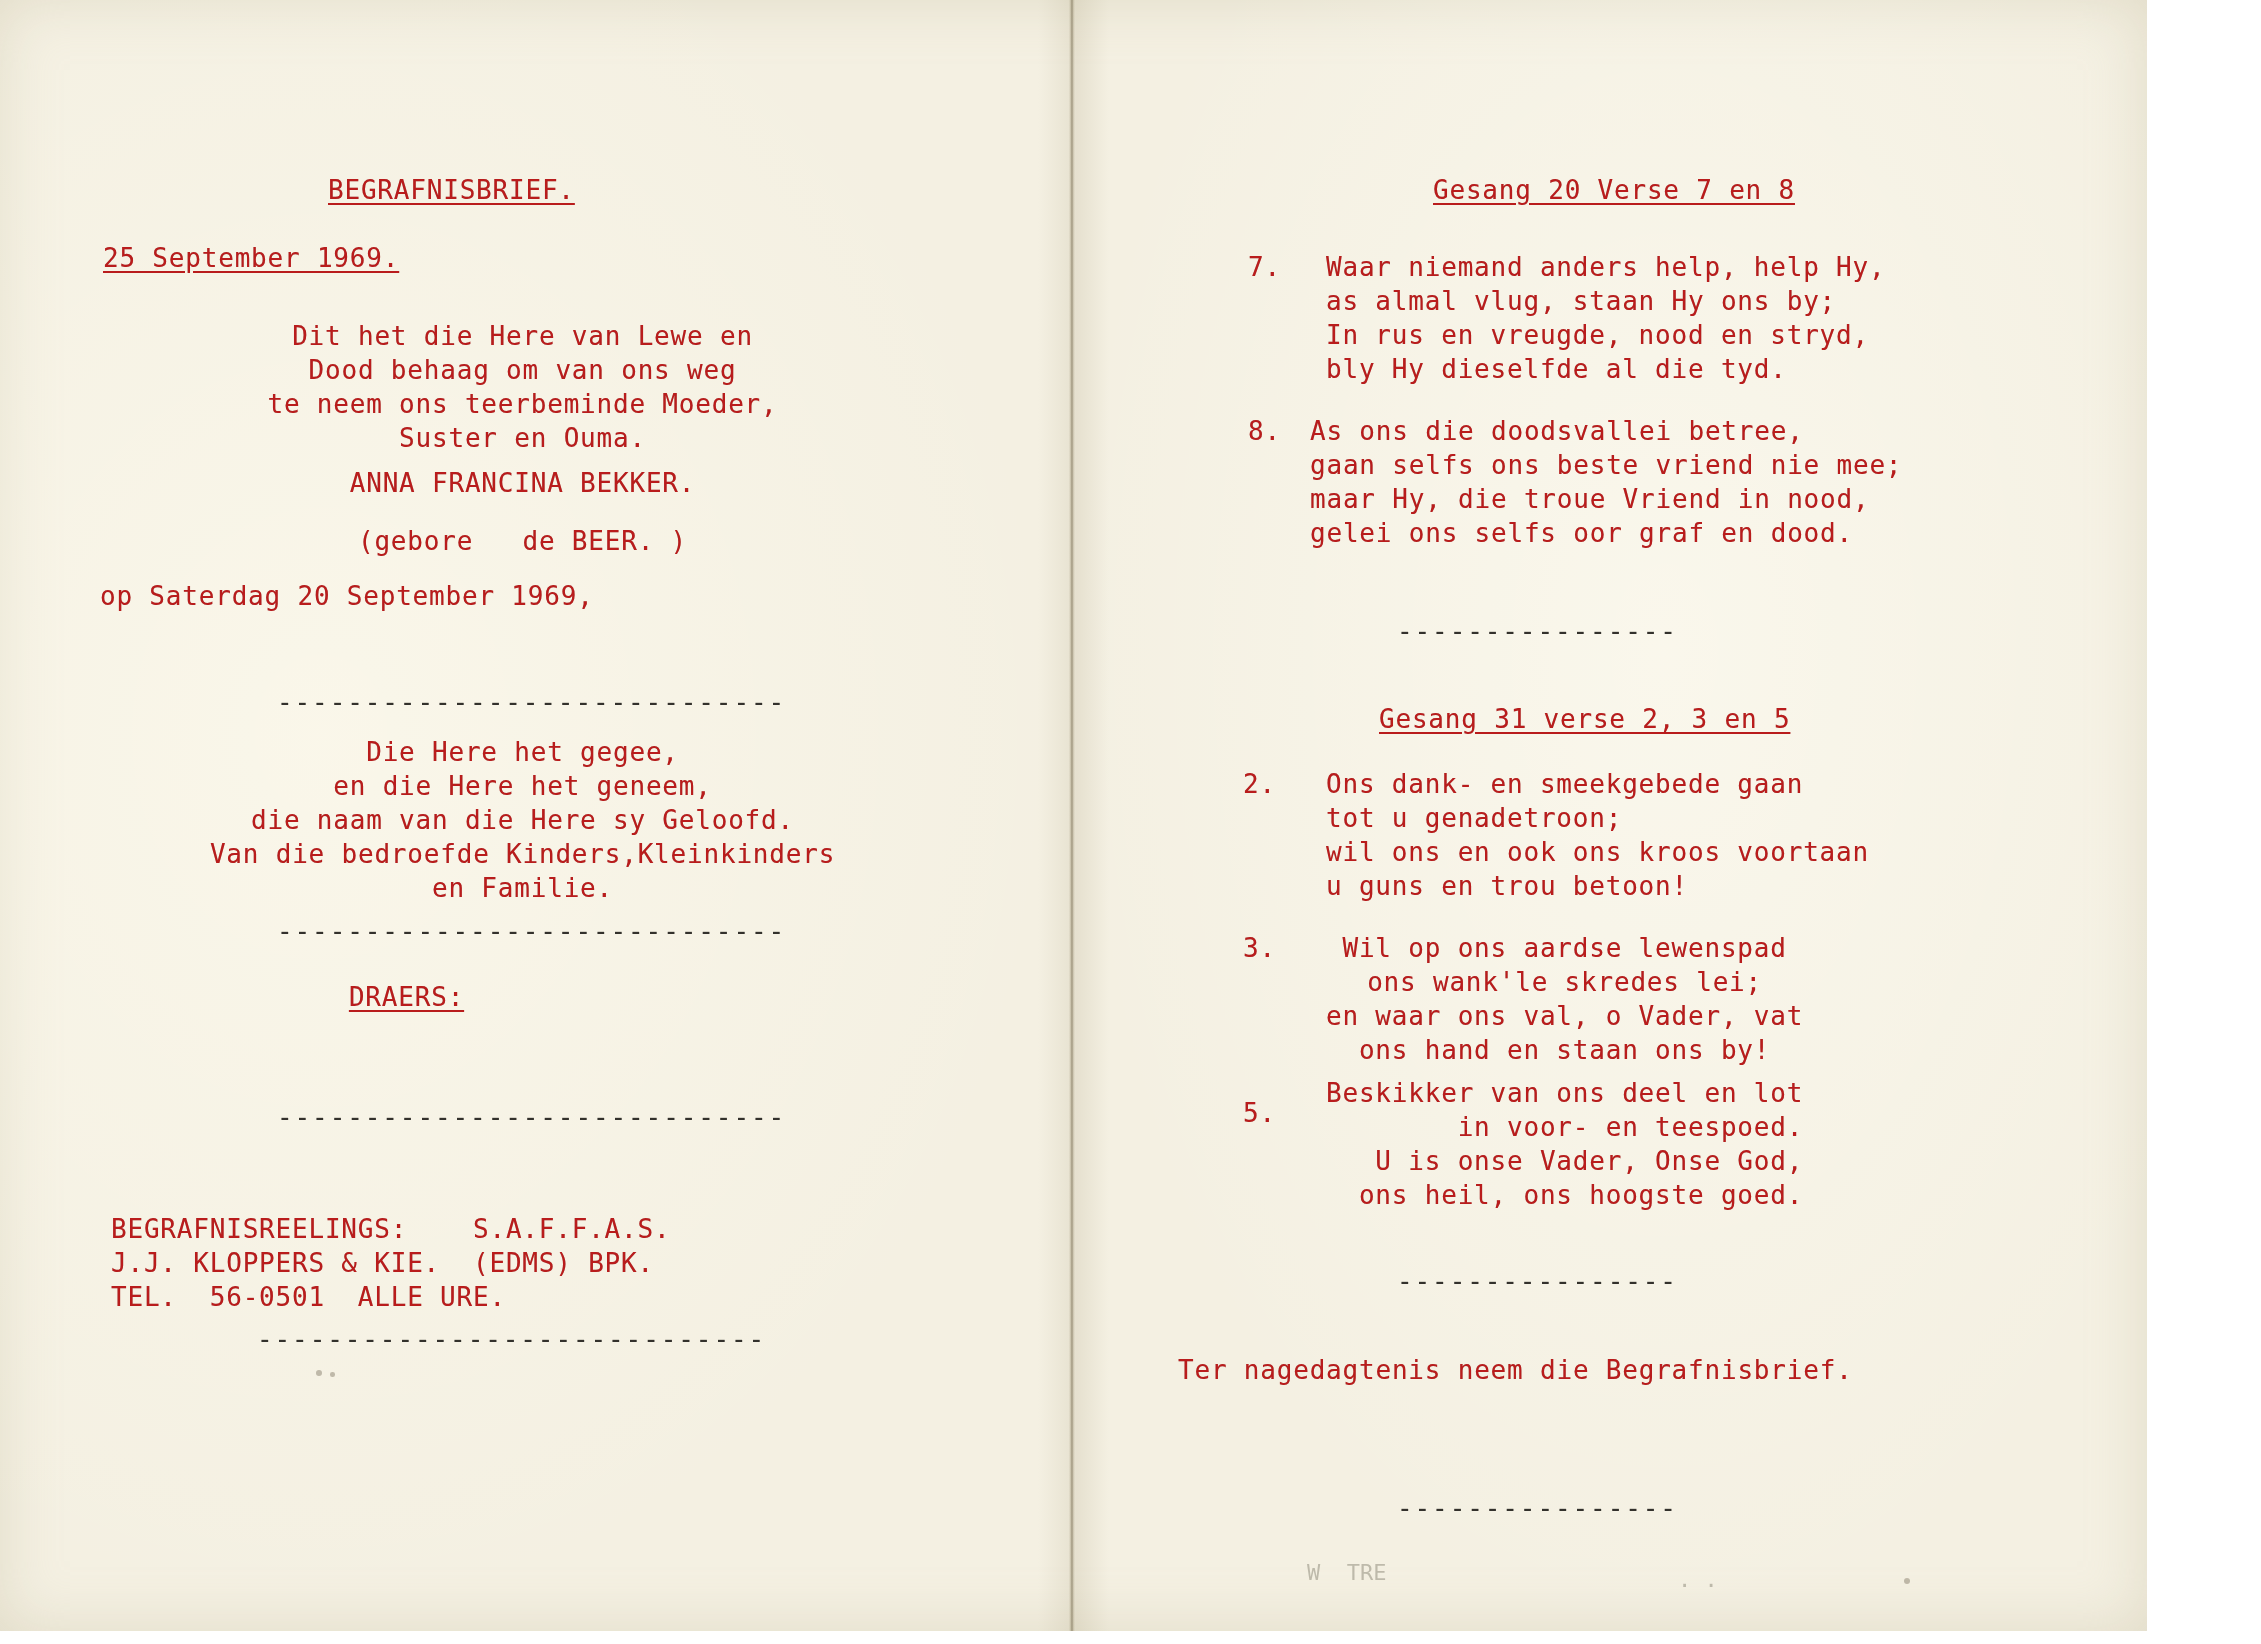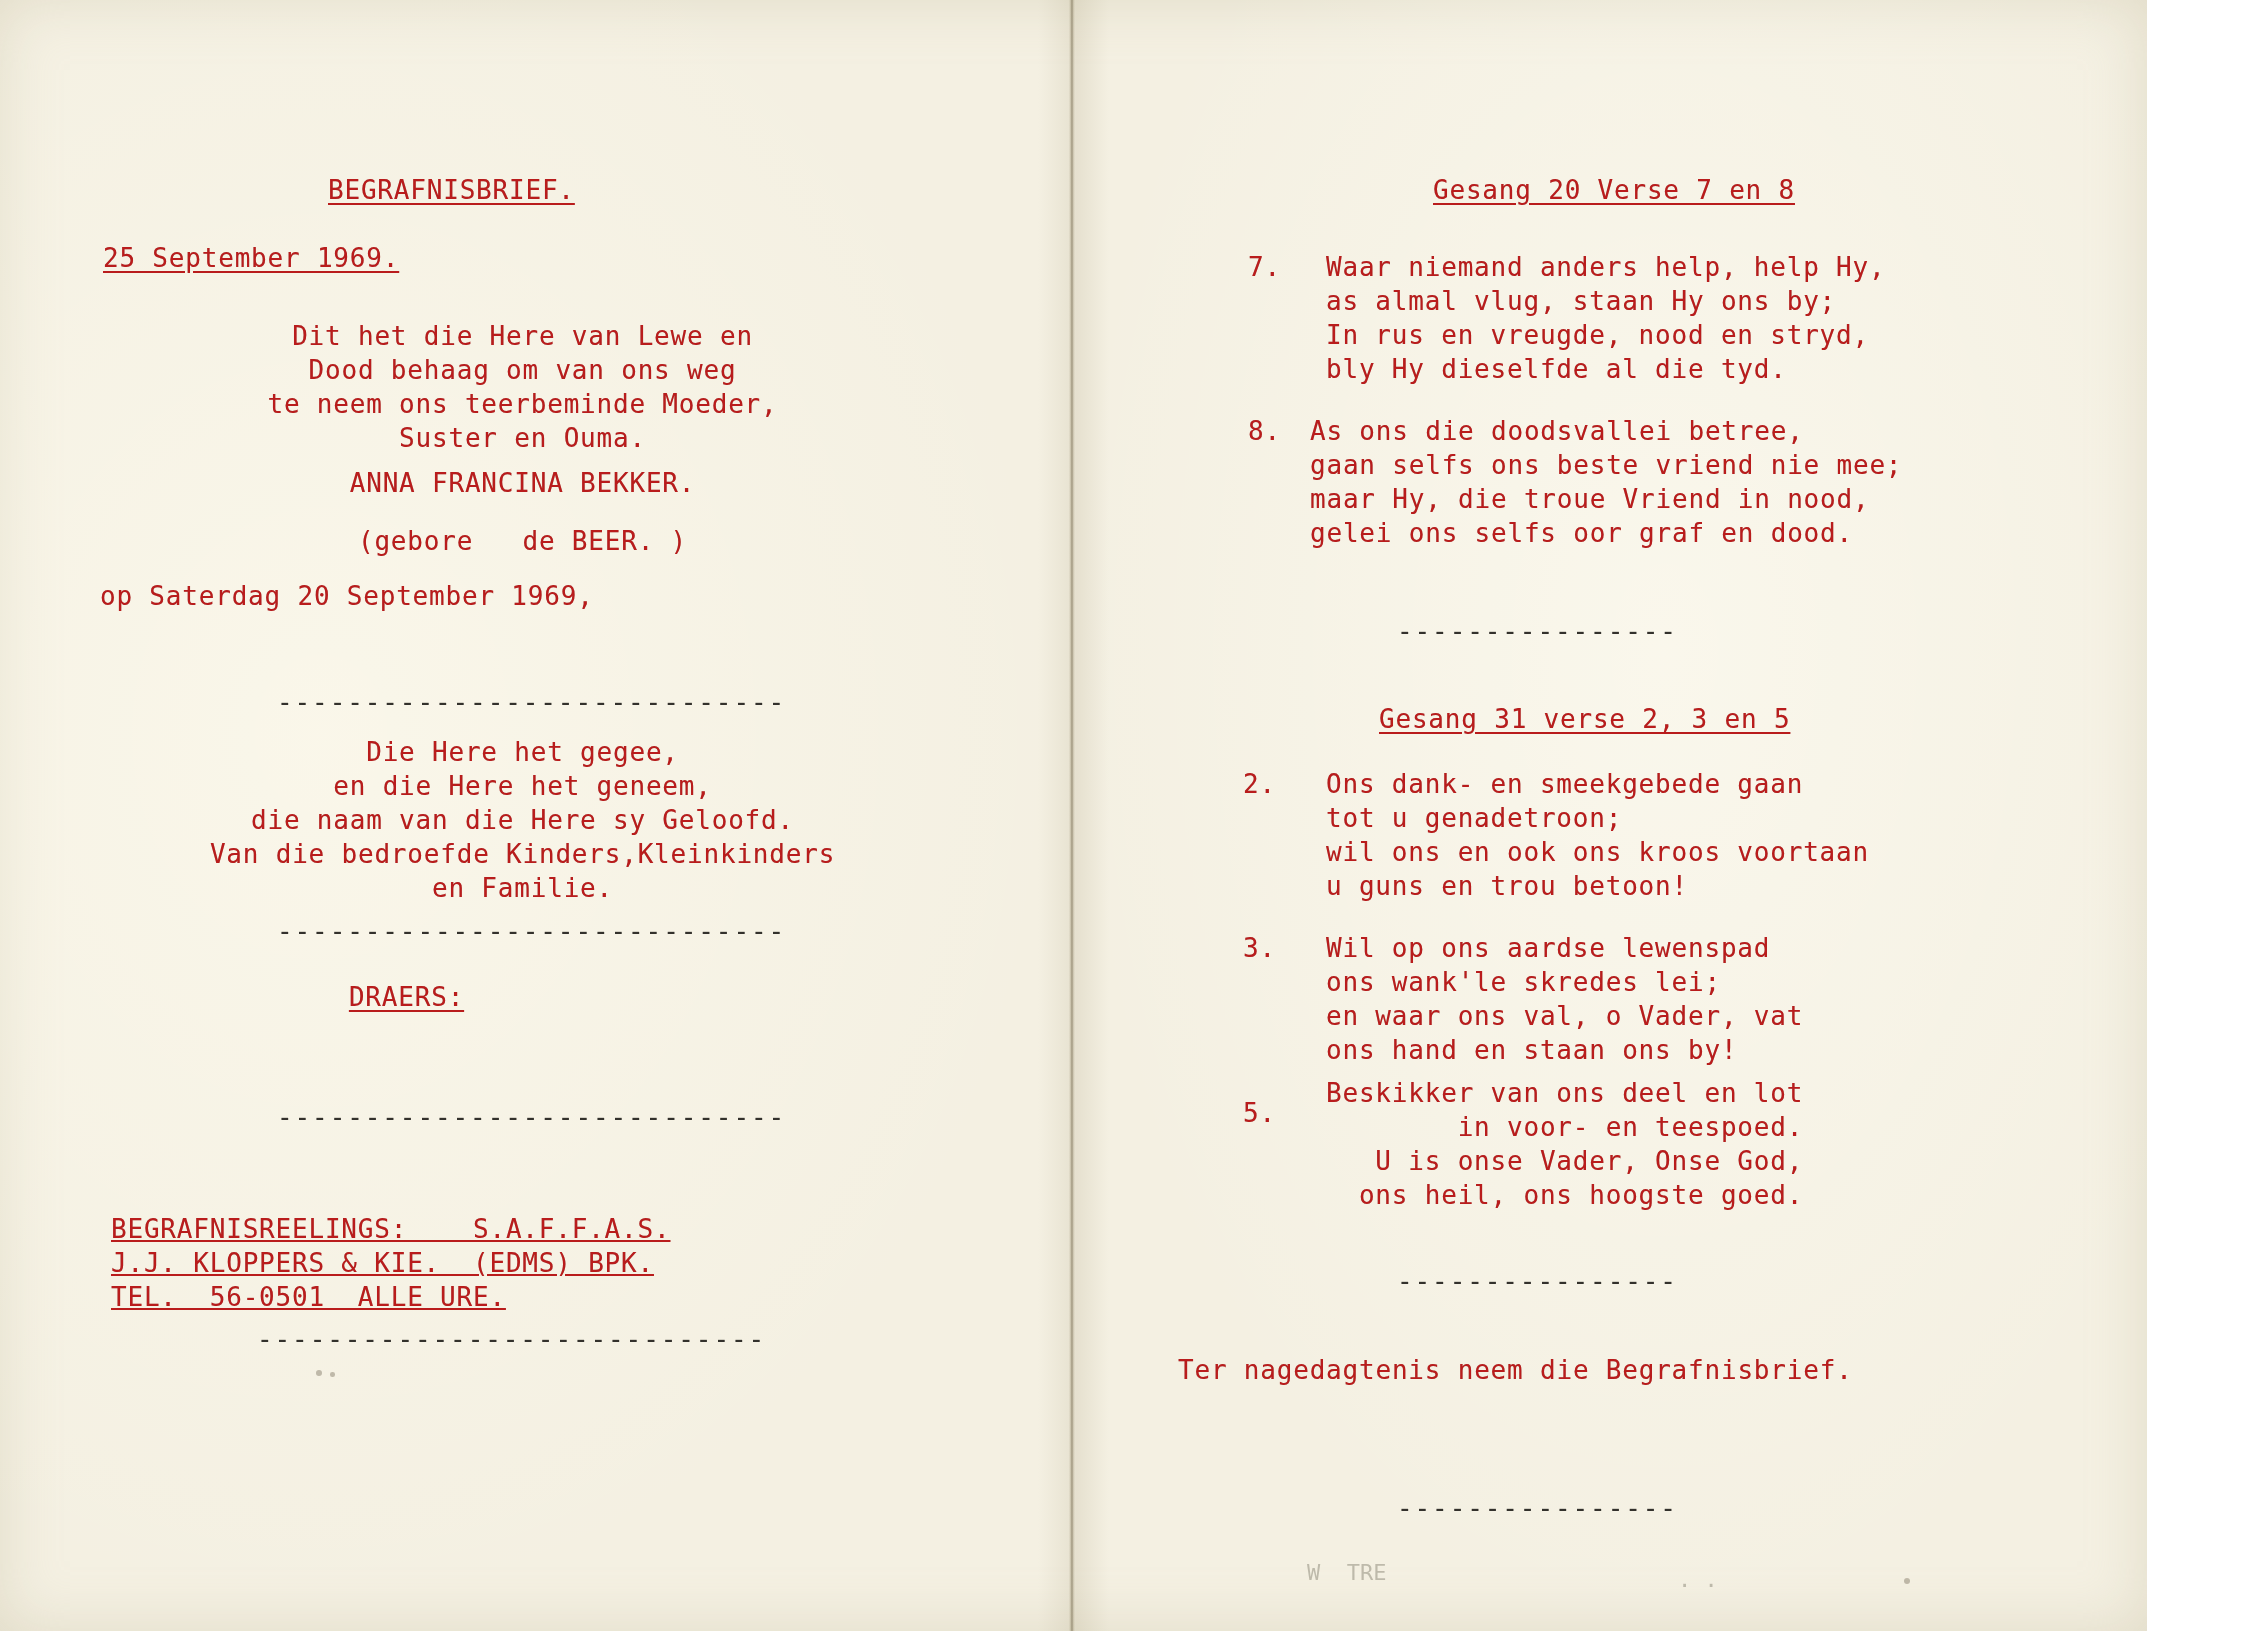--- a/index.html
+++ b/index.html
@@ -167,21 +167,21 @@
 die naam van die Here sy Geloofd.
 Van die bedroefde Kinders,Kleinkinders
 en Familie.</div>
 
     <div class="tw dash" style="left:277px; top:914px;">-----------------------------</div>
 
     <div class="tw u center" style="left:258px; top:980px; width:297px;">DRAERS:</div>
 
     <div class="tw dash" style="left:277px; top:1100px;">-----------------------------</div>
 
-    <div class="tw block" style="left:111px; top:1212px;text-decoration:underline;">BEGRAFNISREELINGS:    S.A.F.F.A.S.
+    <div class="tw block" style="left:111px; top:1212px;">BEGRAFNISREELINGS:    S.A.F.F.A.S.
 J.J. KLOPPERS &amp; KIE.  (EDMS) BPK.
 TEL.  56-0501  ALLE URE.</div>
 
     <div class="tw dash" style="left:257px; top:1322px;">-----------------------------</div>
 
     <div class="speck" style="left:316px; top:1370px; width:5.8px; height:5.8px;"></div>
     <div class="speck" style="left:330px; top:1372px; width:4.5px; height:4.5px;"></div>
   </div>
 
   <div class="page page-right">
@@ -204,21 +204,21 @@
 
     <div class="tw u" style="left:304px; top:702px;">Gesang 31 verse 2, 3 en 5</div>
 
     <div class="tw" style="left:168px; top:767px;">2.</div>
     <div class="tw block" style="left:251px; top:767px;">Ons dank- en smeekgebede gaan
 tot u genadetroon;
 wil ons en ook ons kroos voortaan
 u guns en trou betoon!</div>
 
     <div class="tw" style="left:168px; top:931px;">3.</div>
-    <div class="tw block" style="left:251px; top:931px;">Wil op ons aardse lewenspad
+    <div class="tw block" style="left:251px; top:931px;text-align:center;">Wil op ons aardse lewenspad
 ons wank'le skredes lei;
 en waar ons val, o Vader, vat
 ons hand en staan ons by!</div>
 
     <div class="tw" style="left:168px; top:1096px;">5.</div>
     <div class="tw block" style="left:251px; top:1076px;text-align:right;">Beskikker van ons deel en lot
 in voor- en teespoed.
 U is onse Vader, Onse God,
 ons heil, ons hoogste goed.</div>
 

